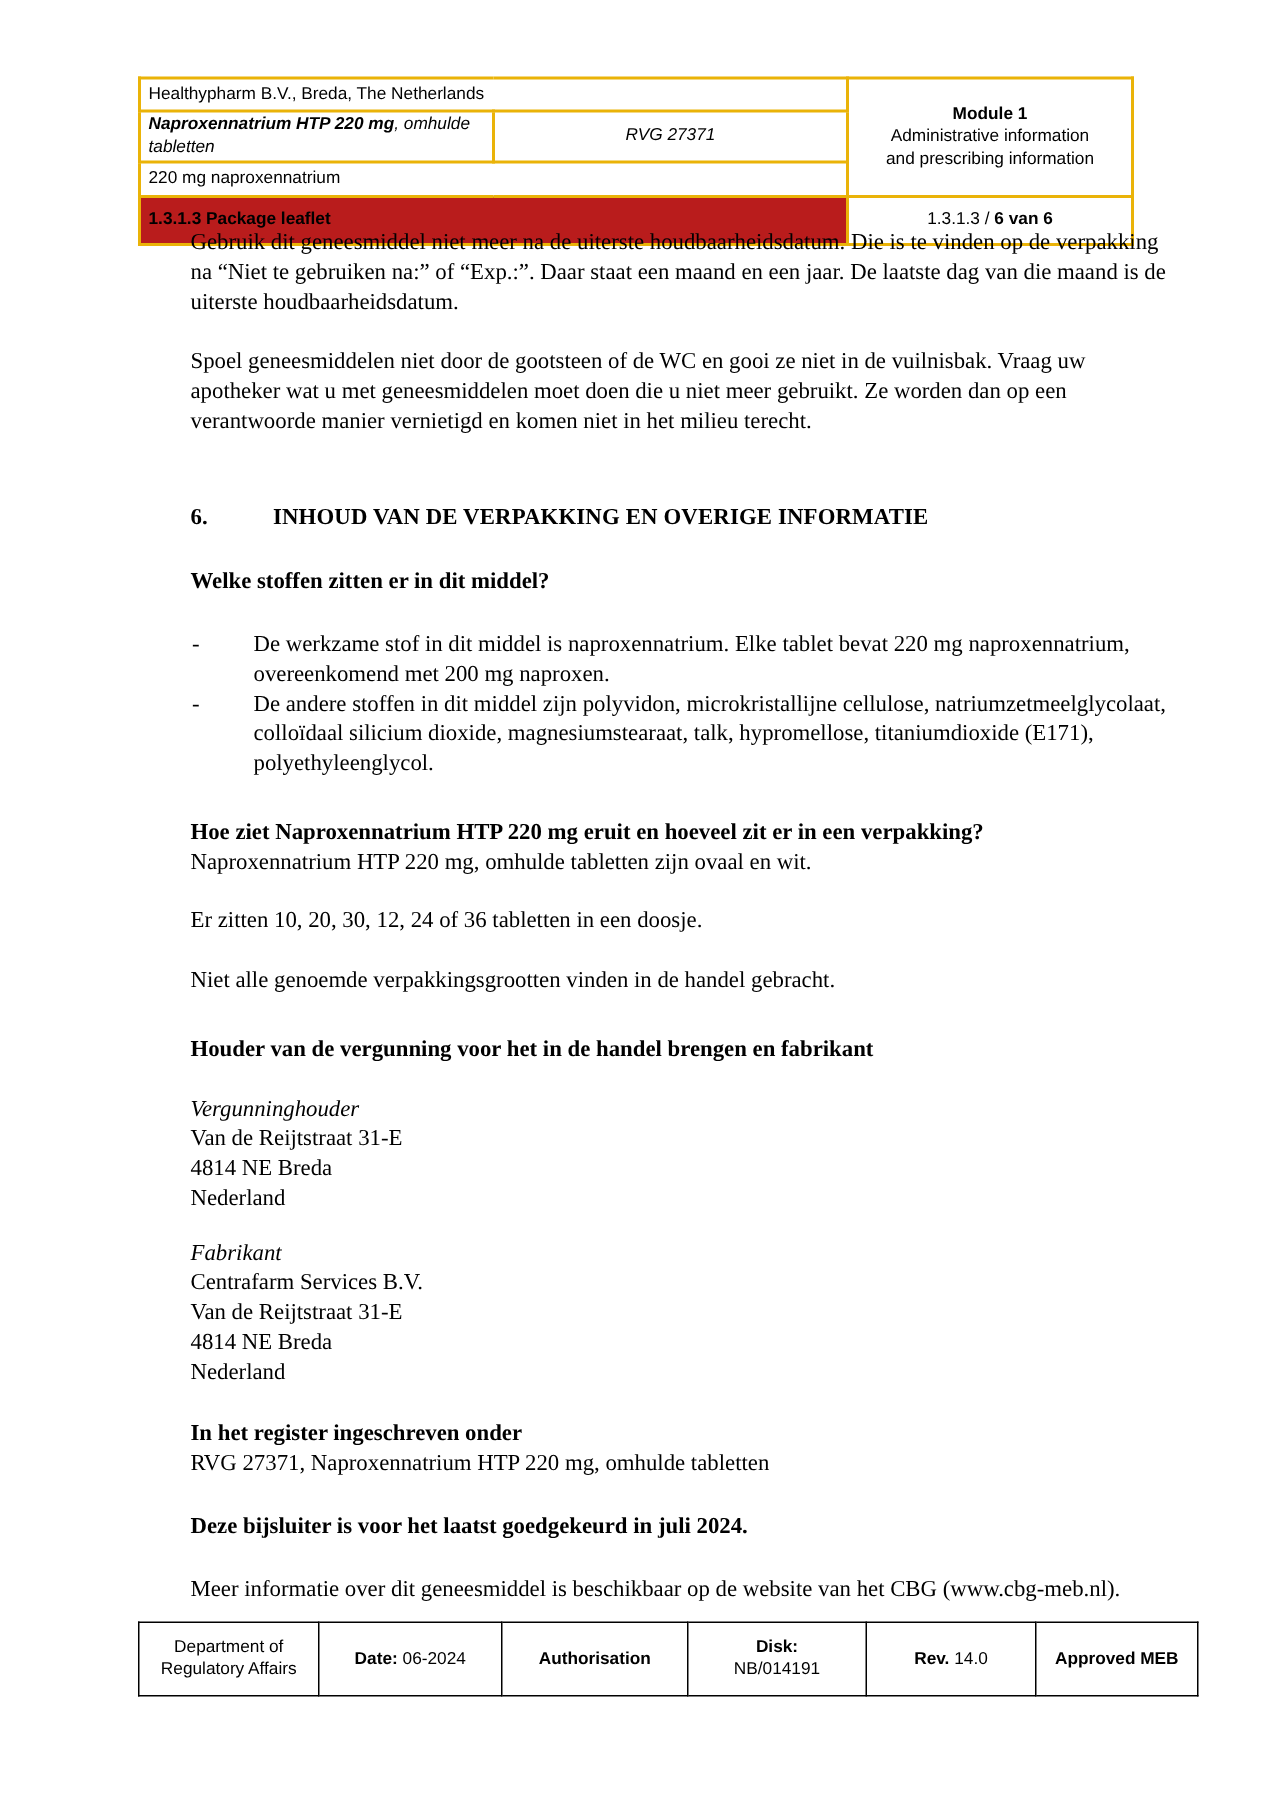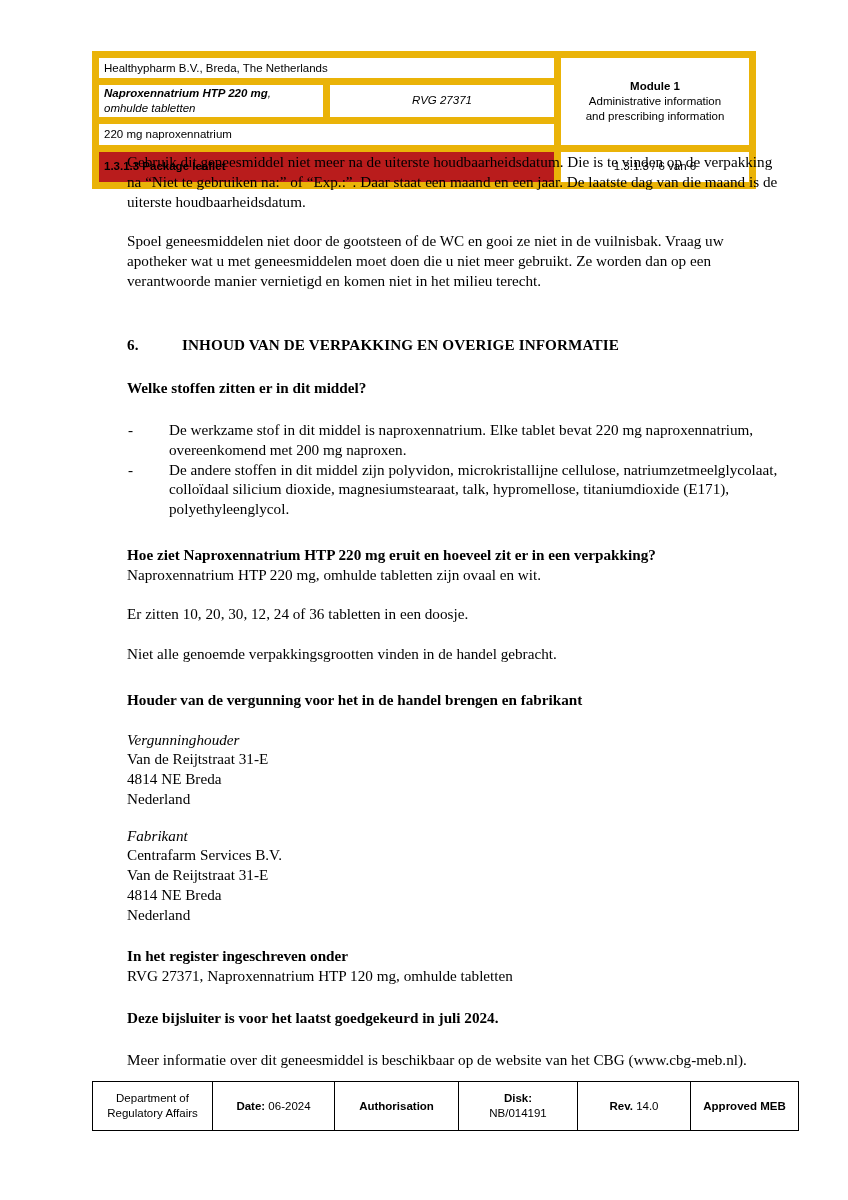--- a/index.html
+++ b/index.html
@@ -29,21 +29,21 @@
   .hdr-table {
     position: absolute;
     left: 92px;
     top: 51px;
     width: 664px;
     border-collapse: collapse;
     table-layout: fixed;
     font-family: "Liberation Sans", sans-serif;
   }
   .hdr-table td {
-    border: 7px solid #eab308;
+    border: 2px solid #eab308;
     padding: 1px 5px;
     vertical-align: middle;
     font-size: 11.5px;
     line-height: 1.30;
   }
   .hdr-left-1 { height: 18px; }
   .hdr-left-2 { height: 18px; font-weight: bold; font-style: italic; }
   .hdr-left-2 .reg { font-weight: normal; font-style: italic; }
   .hdr-left-3 { height: 19px; }
   .hdr-rvg {
@@ -65,21 +65,21 @@
     font-size: 11.5px;
     line-height: 1.32;
     padding: 3px 4px;
   }
   .hdr-right .mod-title { font-weight: bold; }
   .hdr-rightbot {
     width: 178px;
     text-align: center;
     font-size: 12.5px;
   }
-  .hdr-rightbot .pg { font-weight: normal; }
+  .hdr-rightbot .pg { font-weight: bold; }
 
   
   .body-area {
     position: absolute;
     left: 99px;
     top: 152px;
     width: 654px;
     font-size: 15.2px;
     line-height: 1.30;
     margin-left: 28px;
@@ -232,21 +232,21 @@
 
     <div class="ital">Fabrikant</div>
     <div>Centrafarm Services B.V.</div>
     <div>Van de Reijtstraat 31-E</div>
     <div>4814 NE Breda</div>
     <div>Nederland</div>
 
     <div style="height:22px"></div>
 
     <div class="sub-head">In het register ingeschreven onder</div>
-    <div>RVG 27371, Naproxennatrium HTP 120 mg, omhulde tabletten</div>
+    <div>RVG 27371, Naproxennatrium HTP 220 mg, omhulde tabletten</div>
 
     <div style="height:22px"></div>
 
     <div class="sub-head">Deze bijsluiter is voor het laatst goedgekeurd in juli 2024.</div>
 
     <div style="height:22px"></div>
 
     <div>Meer informatie over dit geneesmiddel is beschikbaar op de website van het CBG (www.cbg-meb.nl).</div>
 
   </div>

